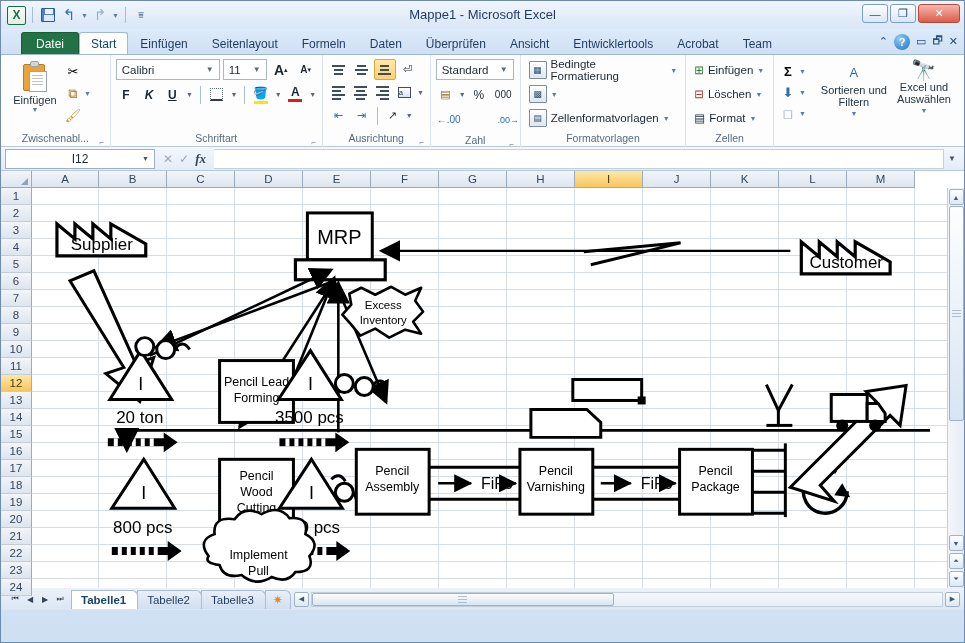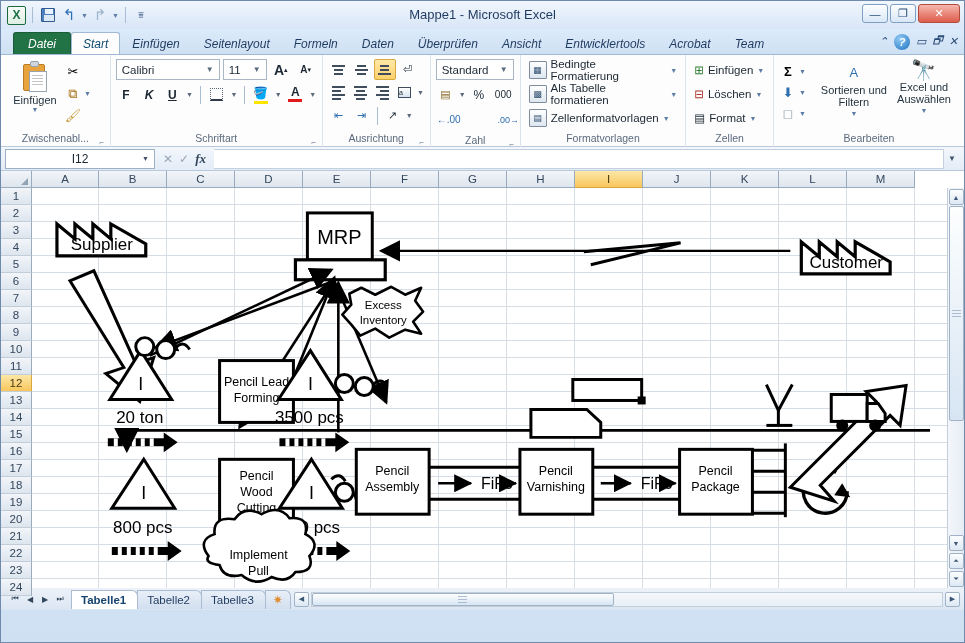--- a/index.html
+++ b/index.html
@@ -48,23 +48,22 @@
     width:26px; height:19px; border:1px solid #7e9ec2; border-radius:3px;
     background: linear-gradient(#fdfefe,#d8e7f7);
     display:flex; align-items:center; justify-content:center;
     font-size:11px; color:#2a4d77;
   }
   .wbtn.close { background: linear-gradient(#f6b7ae,#dc5c4a); border-color:#b34b3d; color:#fff; width:42px; }
 
   
   .tabstrip {
     height:25px; display:flex; align-items:flex-end;
-    padding-left:12px; position:relative;
+    padding-left:20px; position:relative;
     background: linear-gradient(#dcebfb,#cfe0f3);
-    font-style: italic;
   }
   .tab {
     height:22px; line-height:22px; padding:0 11px; font-size:12px;
     color:#1f3a5f; border:1px solid transparent; border-bottom:0;
     border-radius:3px 3px 0 0; white-space:nowrap;
   }
   .tab.file { background:#217346; color:#fff; border-color:#1a5c38; padding:0 14px; }
   .tab.active { background:#fdfdfd; border-color:#9fb8d4; color:#0c4a6e; }
   .tabstrip-right { position:absolute; right:6px; bottom:3px; display:flex; align-items:center; gap:6px; }
   .help-ico {
@@ -483,21 +482,20 @@
 
     <div class="rgroup" style="width:166px;">
       <div class="rgroup-body" style="flex-direction:column;padding-top:3px;">
         <div class="stylebtn">
           <span class="si">▦</span>
           <span>Bedingte Formatierung</span>
           <span class="tiny-arrow">▼</span>
         </div>
         <div class="stylebtn">
           <span class="si">▩</span>
-          <span>Als Tabelle formatieren</span>
           <span class="tiny-arrow">▼</span>
         </div>
         <div class="stylebtn">
           <span class="si">▤</span>
           <span>Zellenformatvorlagen</span>
           <span class="tiny-arrow">▼</span>
         </div>
       </div>
       <div class="rgroup-title">
         <span>Formatvorlagen</span>
@@ -548,23 +546,20 @@
             <span style="color:#2e6fb0;font-size:13px;">A<br></span>
           </span>
           <span>Sortieren und Filtern</span>
           <span class="tiny-arrow">▼</span>
         </div>
         <div class="bigedit">
           <span style="font-size:20px;line-height:22px;color:#4a6c93;">🔭</span>
           <span>Excel und Auswählen</span>
           <span class="tiny-arrow">▼</span>
         </div>
-      </div>
-      <div class="rgroup-title">
-        <span>Bearbeiten</span>
       </div>
     </div>
   </div>
 
   <div class="fbar">
     <div class="namebox">
       <span>I12</span>
       <span class="nb-arrow">▼</span>
     </div>
     <div class="fb-btns">

